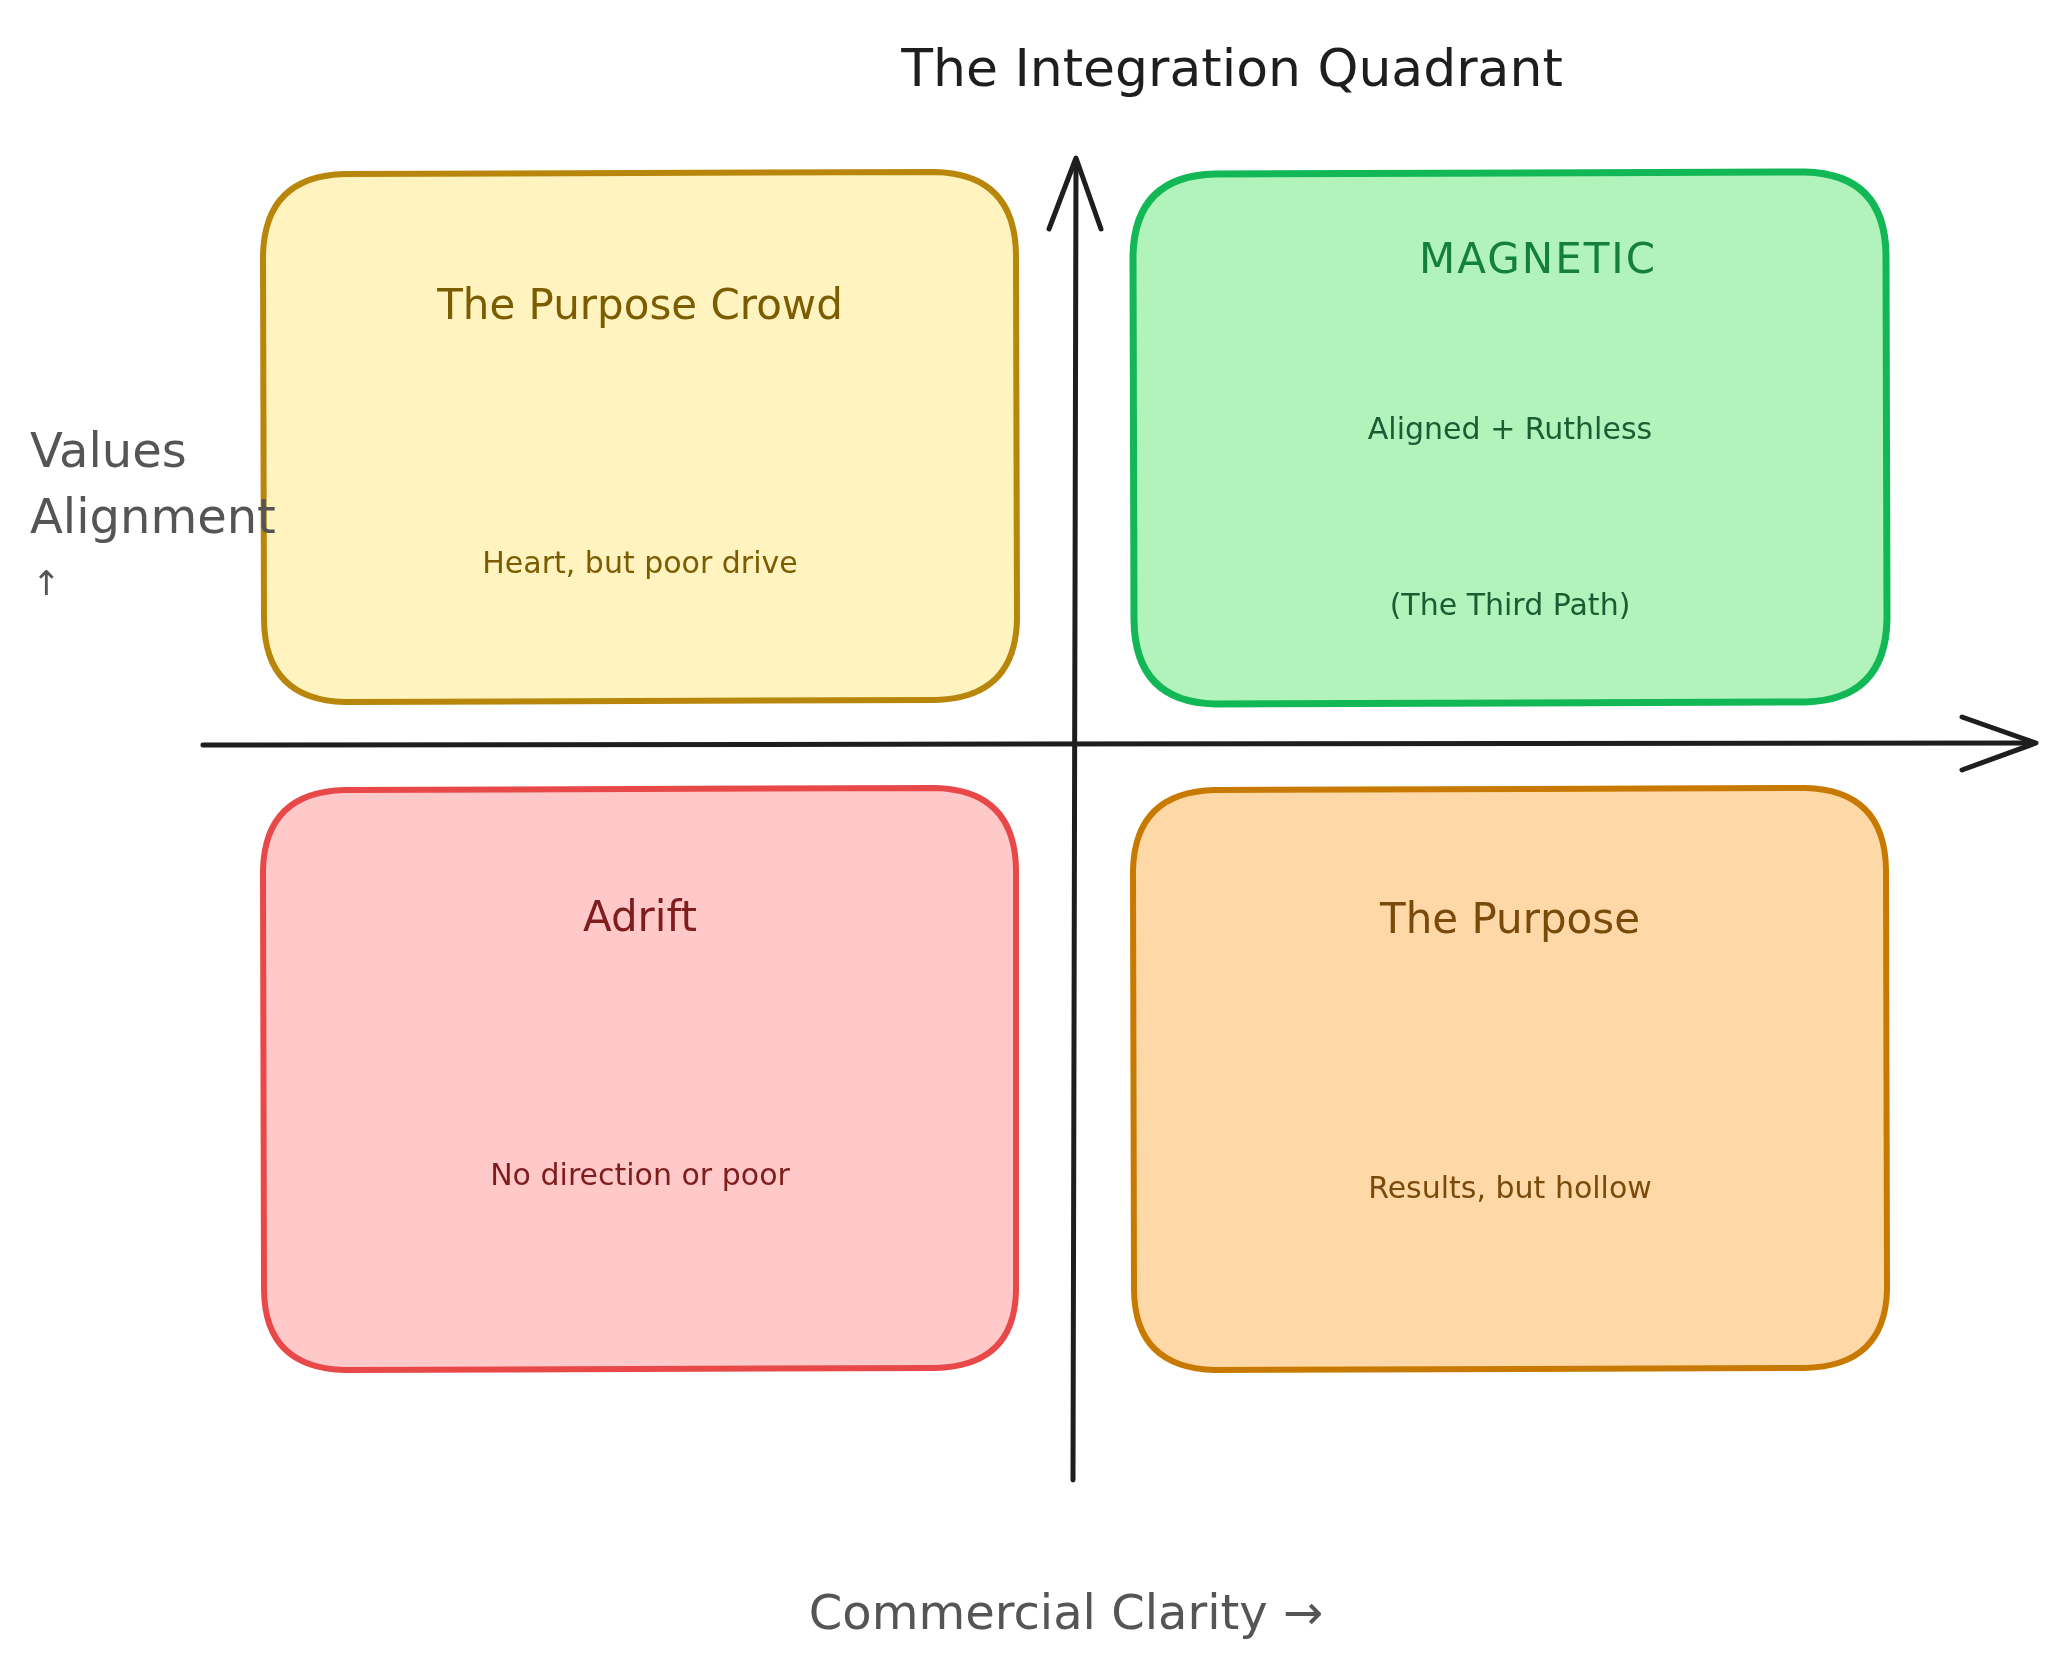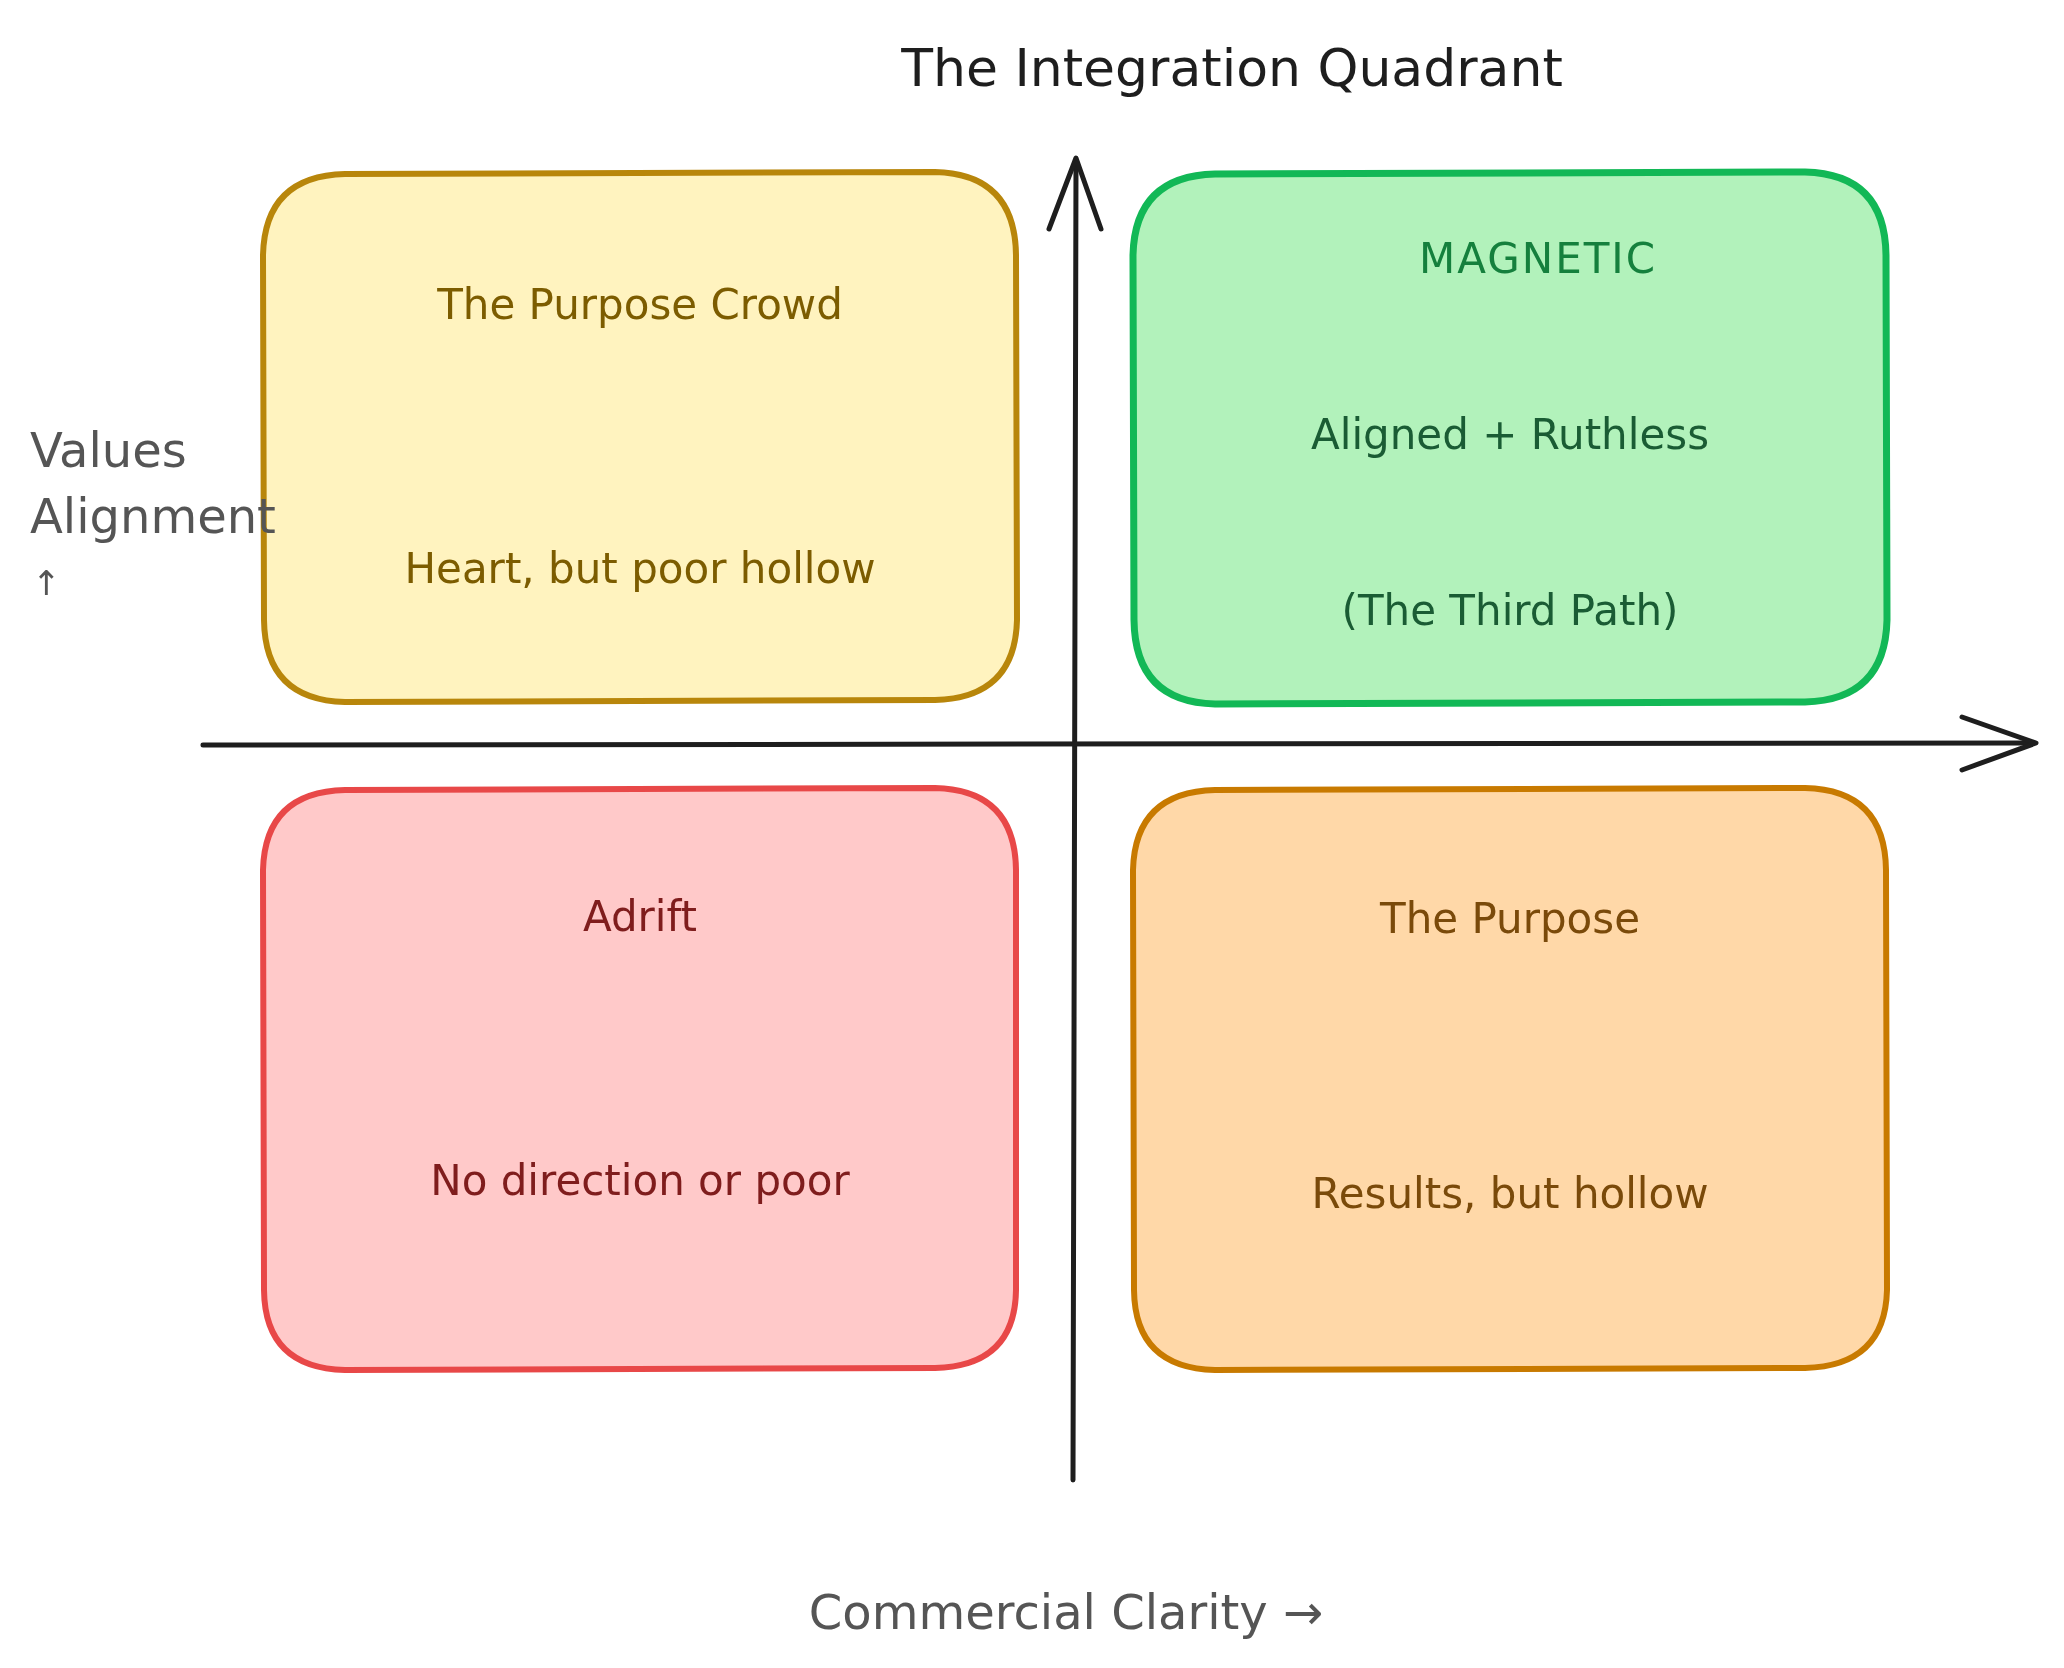--- a/index.html
+++ b/index.html
@@ -5,21 +5,21 @@
   html, body { margin:0; padding:0; background:#ffffff; }
   body { width:2064px; height:1668px; position:relative; overflow:hidden;
          font-family:"DejaVu Sans", sans-serif; }
   svg.canvas { position:absolute; left:0; top:0; }
   .txt { position:absolute; white-space:nowrap; transform:translateX(-50%);
          font-family:"DejaVu Sans", sans-serif; line-height:1; }
   .ltxt { position:absolute; white-space:nowrap; line-height:1;
           font-family:"DejaVu Sans", sans-serif; }
   .title { font-size:52px; color:#1e1e1e; }
   .box-head { font-size:42px; }
-  .box-sub { font-size:42px; }
+  .box-sub { font-size:30px; }
   .axis-label { font-size:48px; color:#555555; }
 </style>
 </head>
 <body>
 
 <svg class="canvas" width="2064" height="1668" viewBox="0 0 2064 1668">
 
   <path d="M 345 174 L 935 172 Q 1015 174 1016 255 L 1017 620 Q 1015 698 935 700 L 345 702 Q 265 700 264 620 L 263 255 Q 265 176 345 174 Z" fill="#fff3bf" stroke="#b8860b" stroke-width="6"></path>
 
   <path d="M 1215 174 L 1805 172 Q 1885 174 1886 255 L 1887 620 Q 1885 700 1805 702 L 1215 704 Q 1135 702 1134 620 L 1133 255 Q 1135 176 1215 174 Z" fill="#b2f2bb" stroke="#12b856" stroke-width="7"></path>
@@ -41,21 +41,21 @@
 
 <div class="txt title" style="left:1232px; top:42px;">The Integration Quadrant</div>
 
 <div class="ltxt axis-label" style="left:30px; top:426px;">Values</div>
 <div class="ltxt axis-label" style="left:30px; top:492px;">Alignment</div>
 <div class="ltxt axis-label" style="left:32px; top:566px; font-size:34px;">↑</div>
 
 <div class="txt axis-label" style="left:1066px; top:1588px;">Commercial Clarity →</div>
 
 <div class="txt box-head" style="left:640px; top:284px; color:#7c5c00;">The Purpose Crowd</div>
-<div class="txt box-sub" style="left:640px; top:548px; color:#7c5c00;">Heart, but poor hollow</div>
+<div class="txt box-sub" style="left:640px; top:548px; color:#7c5c00;">Heart, but poor drive</div>
 
 <div class="txt box-head" style="left:1510px; top:238px; color:#15803d; letter-spacing:2px;margin-left:28px;">MAGNETIC</div>
 <div class="txt box-sub" style="left:1510px; top:414px; color:#1a5c34;">Aligned + Ruthless</div>
 <div class="txt box-sub" style="left:1510px; top:590px; color:#1a5c34;">(The Third Path)</div>
 
 <div class="txt box-head" style="left:640px; top:896px; color:#7f1d1d;text-align:right;">Adrift</div>
 <div class="txt box-sub" style="left:640px; top:1160px; color:#7f1d1d;">No direction or poor</div>
 
 <div class="txt box-head" style="left:1510px; top:898px; color:#7a4a0a;">The Purpose</div>
 <div class="txt box-sub" style="left:1510px; top:1160px; color:#7a4a0a;margin-top:13px;">Results, but hollow</div>

